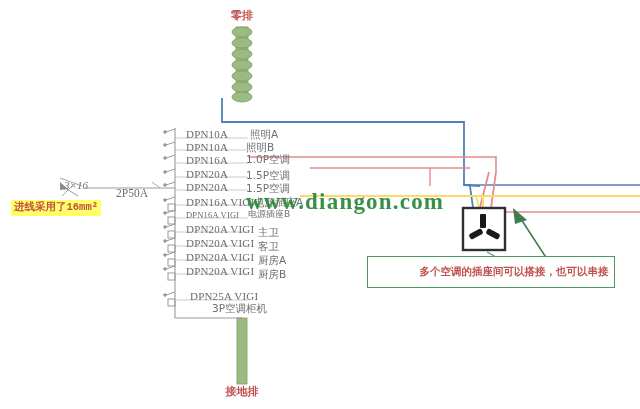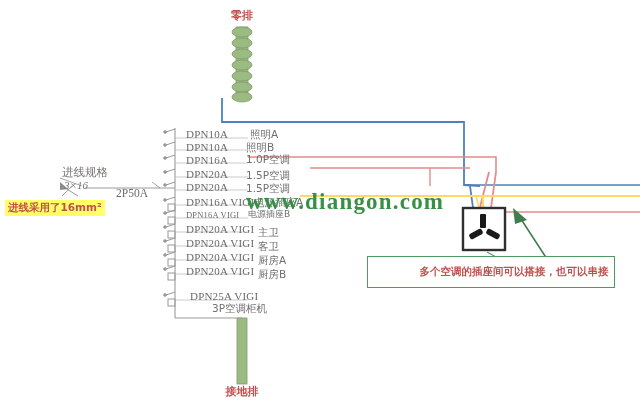--- a/index.html
+++ b/index.html
@@ -236,24 +236,23 @@
     <g>
       <path d="M 78 196 L 62 186" fill="none" stroke="#8c8c8c" stroke-width="0.9"></path>
       <path d="M 60 182 L 68 189 L 60 190 Z" fill="#8c8c8c"></path>
     </g>
   </svg>
 
   <div class="lbl busbar-label" style="left:214px; top:10px; width:56px;">零排</div>
 
   <div class="lbl busbar-label" style="left:208px; top:386px; width:68px;">接地排</div>
 
-  <div class="lbl left-note" style="left:40px; top:166px; width:90px;">进线规格</div>
   <div class="lbl left-note-sub" style="left:64px; top:180px;font-style:italic;">3×16</div>
   <div class="lbl main-breaker" style="left:116px; top:187px;">2P50A</div>
-  <div class="lbl highlight-note" style="left:5px; top:200px;">进线采用了16mm²</div>
+  <div class="lbl highlight-note" style="left:11px; top:200px;font-family:Liberation Mono, monospace;">进线采用了16mm²</div>
 
   <div class="lbl spec" style="left:186px; top:129px;">DPN10A</div>
   <div class="lbl cname" style="left:250px; top:129px;">照明A</div>
 
   <div class="lbl spec" style="left:186px; top:142px;">DPN10A</div>
   <div class="lbl cname" style="left:246px; top:142px;">照明B</div>
 
   <div class="lbl spec" style="left:186px; top:155px;">DPN16A</div>
   <div class="lbl cname" style="left:246px; top:154px;">1.0P空调</div>
 

